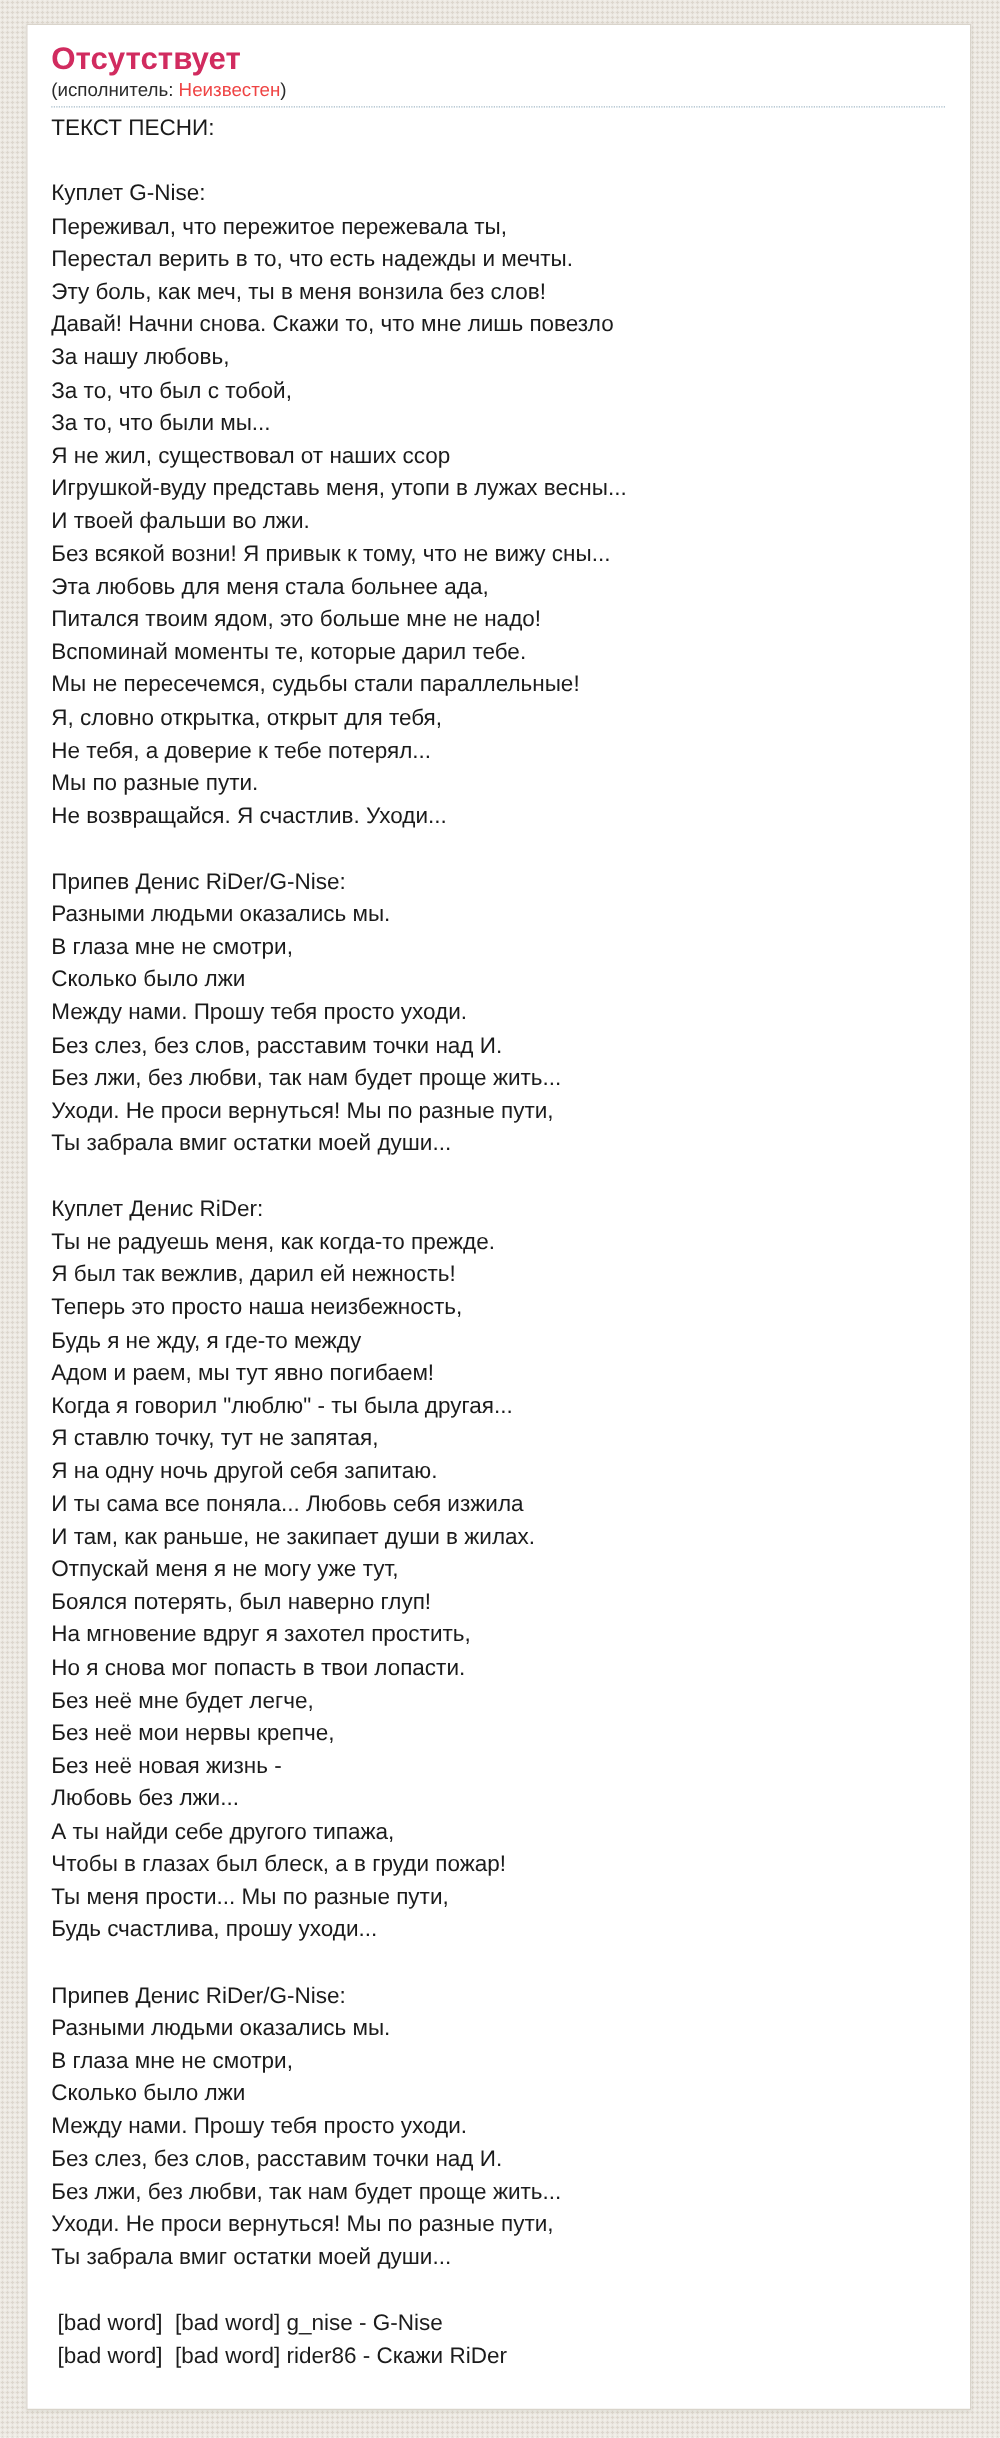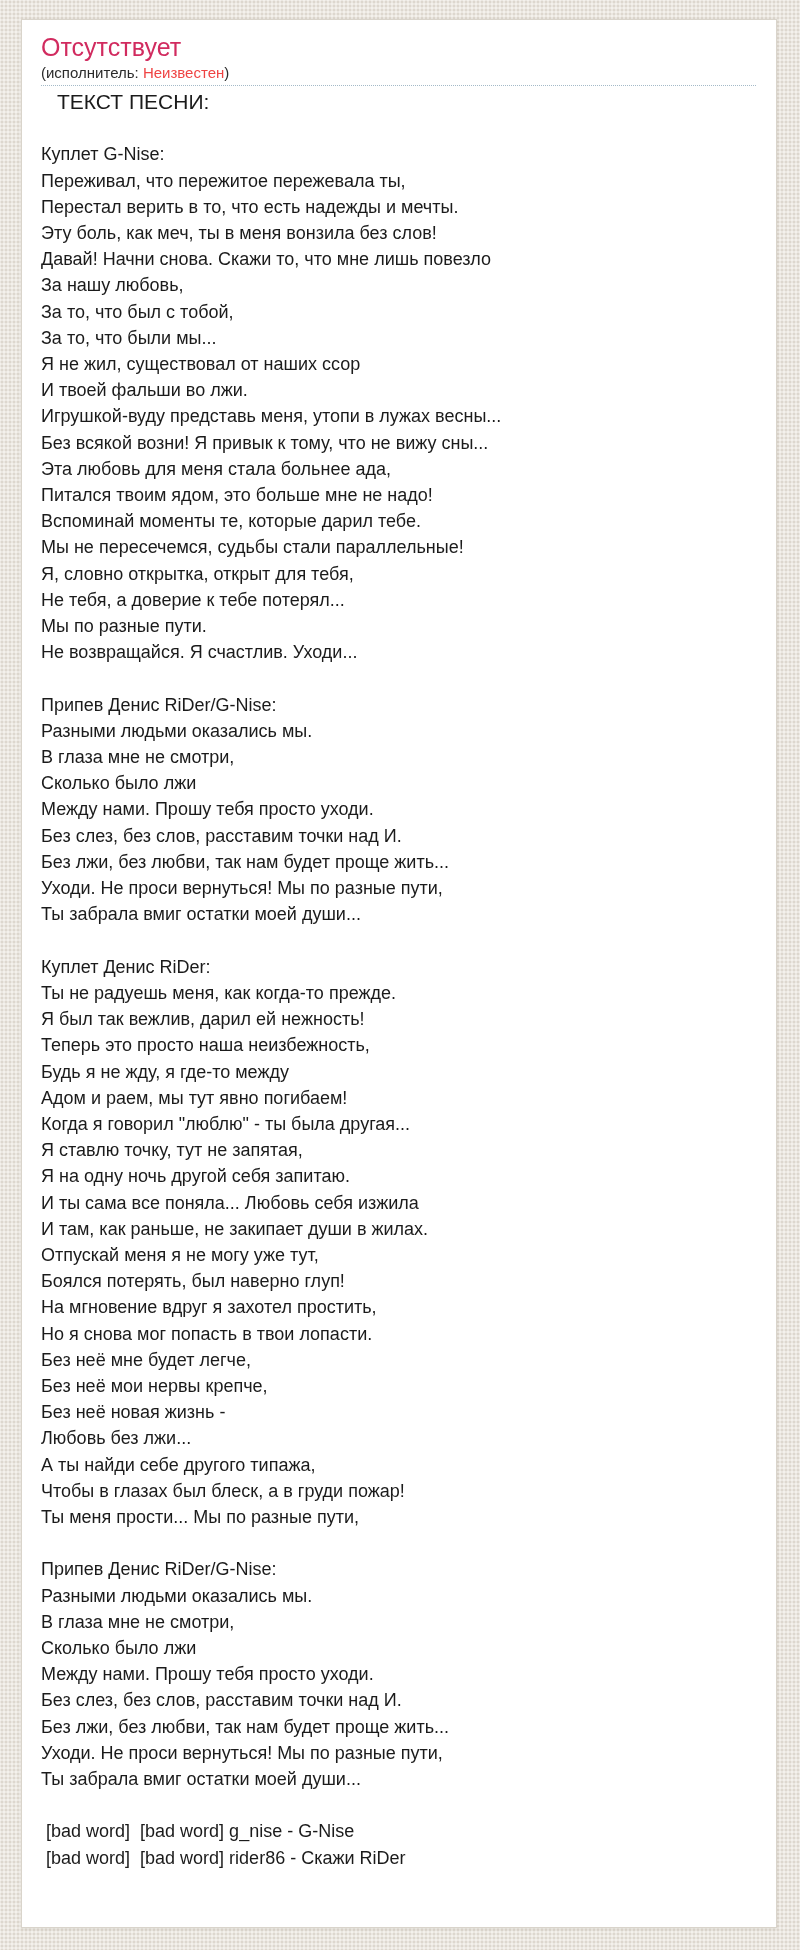--- a/index.html
+++ b/index.html
@@ -22,21 +22,21 @@
     height: 1909px;
     background: #ffffff;
     border: 1px solid #d9d4cb;
     box-shadow: 0 1px 3px rgba(90,80,60,0.12);
     padding: 13px 20px 20px 19px;
     overflow: hidden;
   }
   .song-title {
     font-size: 25px;
     line-height: 29px;
-    font-weight: normal;
+    font-weight: bold;
     color: #d12b5f;
   }
   .artist-line {
     font-size: 15px;
     line-height: 21px;
     color: #2b2b2b;
     padding-bottom: 2px;
     border-bottom: 1px dotted #a4bac8;
   }
   .artist-link {
@@ -44,24 +44,23 @@
     text-decoration: none;
     cursor: pointer;
   }
   .lyrics {
     margin-top: 3px;
     font-size: 18px;
     line-height: 26.2px;
     color: #1b1b1b;
   }
   .lyrics-header {
-    font-size: 21px;
+    font-size: 18px;
     line-height: 26.2px;
     color: #1b1b1b;
-    margin-left: 16px;
   }
   .lyric-line {
     white-space: pre-wrap;
     min-height: 26.2px;
   }
 </style>
 </head>
 <body>
 
 <div class="card">
@@ -78,22 +77,22 @@
         <div class="lyric-line">&nbsp;</div>
         <div class="lyric-line">Куплет G-Nise:</div>
         <div class="lyric-line">Переживал, что пережитое пережевала ты,</div>
         <div class="lyric-line">Перестал верить в то, что есть надежды и мечты.</div>
         <div class="lyric-line">Эту боль, как меч, ты в меня вонзила без слов!</div>
         <div class="lyric-line">Давай! Начни снова. Скажи то, что мне лишь повезло</div>
         <div class="lyric-line">За нашу любовь,</div>
         <div class="lyric-line">За то, что был с тобой,</div>
         <div class="lyric-line">За то, что были мы...</div>
         <div class="lyric-line">Я не жил, существовал от наших ссор</div>
+        <div class="lyric-line">Игрушкой-вуду представь меня, утопи в лужах весны...</div>
         <div class="lyric-line">И твоей фальши во лжи.</div>
-        <div class="lyric-line">Игрушкой-вуду представь меня, утопи в лужах весны...</div>
         <div class="lyric-line">Без всякой возни! Я привык к тому, что не вижу сны...</div>
         <div class="lyric-line">Эта любовь для меня стала больнее ада,</div>
         <div class="lyric-line">Питался твоим ядом, это больше мне не надо!</div>
         <div class="lyric-line">Вспоминай моменты те, которые дарил тебе.</div>
         <div class="lyric-line">Мы не пересечемся, судьбы стали параллельные!</div>
         <div class="lyric-line">Я, словно открытка, открыт для тебя,</div>
         <div class="lyric-line">Не тебя, а доверие к тебе потерял...</div>
         <div class="lyric-line">Мы по разные пути.</div>
         <div class="lyric-line">Не возвращайся. Я счастлив. Уходи...</div>
         <div class="lyric-line">&nbsp;</div>
@@ -122,20 +121,21 @@
         <div class="lyric-line">Боялся потерять, был наверно глуп!</div>
         <div class="lyric-line">На мгновение вдруг я захотел простить,</div>
         <div class="lyric-line">Но я снова мог попасть в твои лопасти.</div>
         <div class="lyric-line">Без неё мне будет легче,</div>
         <div class="lyric-line">Без неё мои нервы крепче,</div>
         <div class="lyric-line">Без неё новая жизнь -</div>
         <div class="lyric-line">Любовь без лжи...</div>
         <div class="lyric-line">А ты найди себе другого типажа,</div>
         <div class="lyric-line">Чтобы в глазах был блеск, а в груди пожар!</div>
         <div class="lyric-line">Ты меня прости... Мы по разные пути,</div>
+        <div class="lyric-line">Будь счастлива, прошу уходи...</div>
         <div class="lyric-line">&nbsp;</div>
         <div class="lyric-line">Припев Денис RiDer/G-Nise:</div>
         <div class="lyric-line">Разными людьми оказались мы.</div>
         <div class="lyric-line">В глаза мне не смотри,</div>
         <div class="lyric-line">Сколько было лжи</div>
         <div class="lyric-line">Между нами. Прошу тебя просто уходи.</div>
         <div class="lyric-line">Без слез, без слов, расставим точки над И.</div>
         <div class="lyric-line">Без лжи, без любви, так нам будет проще жить...</div>
         <div class="lyric-line">Уходи. Не проси вернуться! Мы по разные пути,</div>
         <div class="lyric-line">Ты забрала вмиг остатки моей души...</div>

